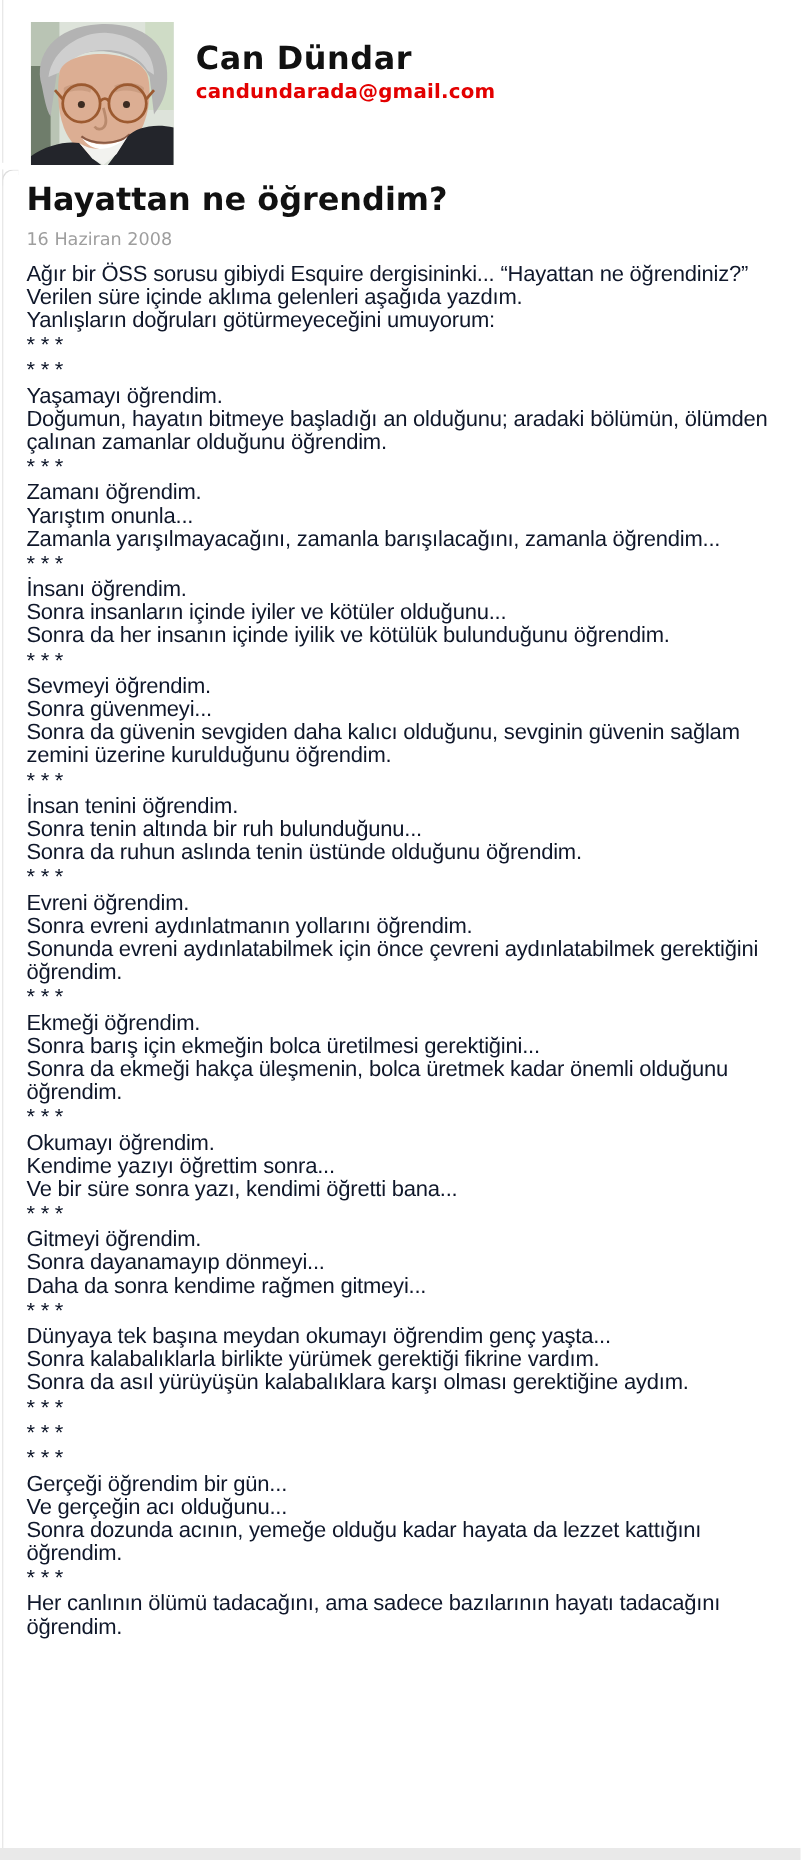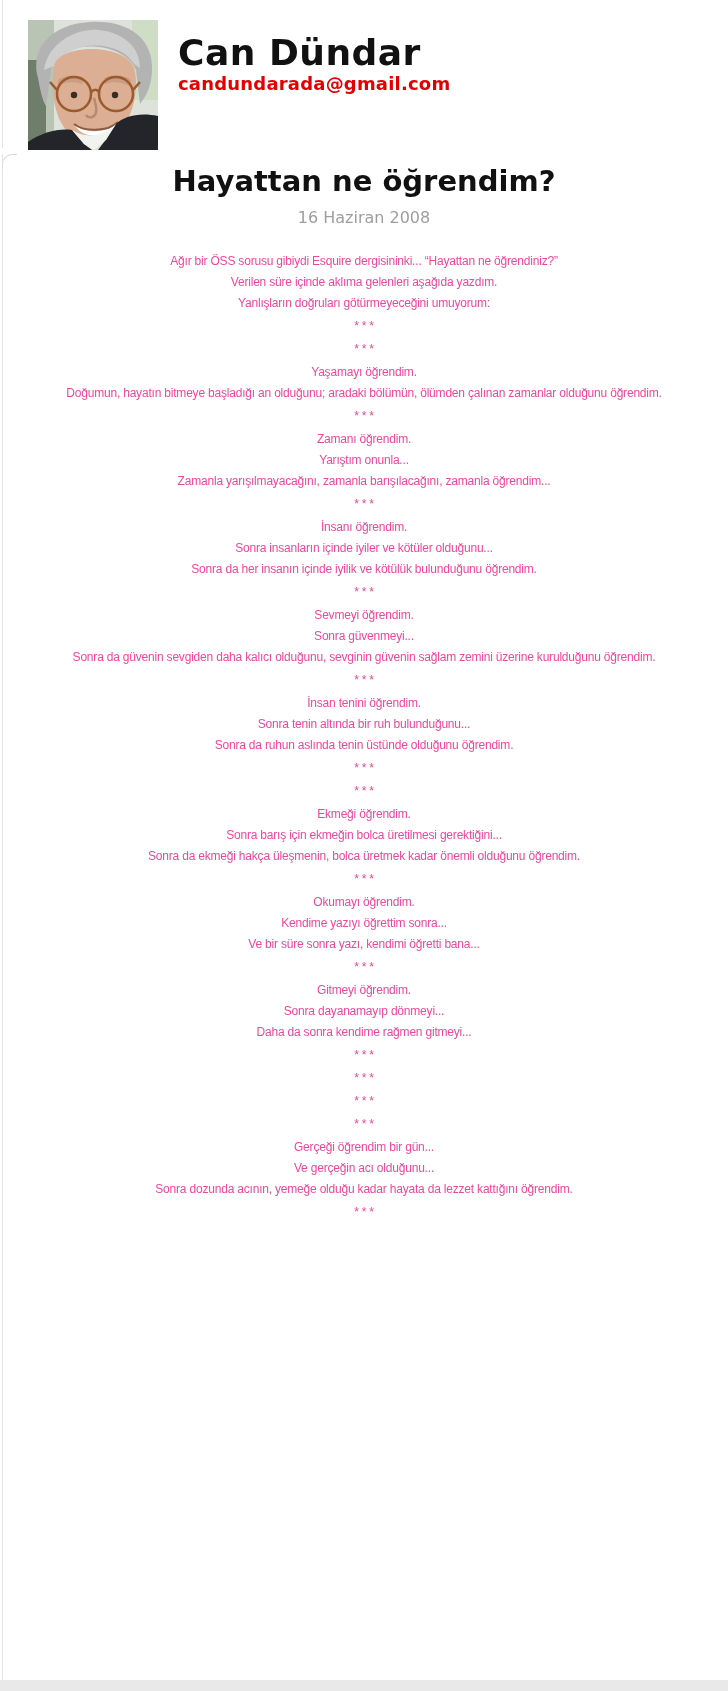--- a/index.html
+++ b/index.html
@@ -31,44 +31,44 @@
   }
   .photo{
     width:130px;height:130px;flex:0 0 130px;overflow:hidden;
     background:#dfe4dd;
   }
   .photo svg{display:block;}
   .meta{margin-left:20px;padding-top:16px;}
   .author{
     margin:0;
     font-family:"DejaVu Sans", sans-serif;
-    font-weight:bold;font-size:36px;line-height:34px;color:#111111;
+    font-weight:bold;font-size:29px;line-height:34px;color:#111111;
     letter-spacing:0.5px;
   }
   .email{
     display:inline-block;margin-top:5px;
     font-family:"DejaVu Sans", sans-serif;
     font-weight:bold;font-size:18px;line-height:18px;
     color:#e30000;text-decoration:none;letter-spacing:0.2px;
   }
   
-  .art{padding:9px 24px 0 24px;text-align:center;}
+  .art{padding:9px 24px 0 24px;}
   .title{
     margin:0;
     font-family:"DejaVu Sans", sans-serif;
     font-weight:bold;font-size:29px;line-height:36px;color:#111111;
   }
   .date{
     margin-top:9px;
     font-family:"DejaVu Sans", sans-serif;
     font-weight:normal;font-size:16px;line-height:19px;color:#9e9e9e;
   }
   .body{
-    margin-top:24px;
-    font-size:12px;line-height:21px;color:#ec4899;
+    margin-top:12px;
+    font-size:20px;line-height:21px;color:#0f172a;
     letter-spacing:-0.2px;
   }
   .body p{margin:0 0 2px 0;}
   .sep{margin:0 0 2px 0;}
   
   .bottom-strip{
     position:absolute;left:0;right:0;bottom:0;height:11px;background:#e9e9e9;
   }
 </style>
 </head>
@@ -129,29 +129,32 @@
         <p>Yaşamayı öğrendim.<br>Doğumun, hayatın bitmeye başladığı an olduğunu; aradaki bölümün, ölümden çalınan zamanlar olduğunu öğrendim.</p>
         <div class="sep">* * *</div>
         <p>Zamanı öğrendim.<br>Yarıştım onunla...<br>Zamanla yarışılmayacağını, zamanla barışılacağını, zamanla öğrendim...</p>
         <div class="sep">* * *</div>
         <p>İnsanı öğrendim.<br>Sonra insanların içinde iyiler ve kötüler olduğunu...<br>Sonra da her insanın içinde iyilik ve kötülük bulunduğunu öğrendim.</p>
         <div class="sep">* * *</div>
         <p>Sevmeyi öğrendim.<br>Sonra güvenmeyi...<br>Sonra da güvenin sevgiden daha kalıcı olduğunu, sevginin güvenin sağlam zemini üzerine kurulduğunu öğrendim.</p>
         <div class="sep">* * *</div>
         <p>İnsan tenini öğrendim.<br>Sonra tenin altında bir ruh bulunduğunu...<br>Sonra da ruhun aslında tenin üstünde olduğunu öğrendim.</p>
         <div class="sep">* * *</div>
+        <p>Evreni öğrendim.<br>Sonra evreni aydınlatmanın yollarını öğrendim.<br>Sonunda evreni aydınlatabilmek için önce çevreni aydınlatabilmek gerektiğini öğrendim.</p>
         <div class="sep">* * *</div>
         <p>Ekmeği öğrendim.<br>Sonra barış için ekmeğin bolca üretilmesi gerektiğini...<br>Sonra da ekmeği hakça üleşmenin, bolca üretmek kadar önemli olduğunu öğrendim.</p>
         <div class="sep">* * *</div>
         <p>Okumayı öğrendim.<br>Kendime yazıyı öğrettim sonra...<br>Ve bir süre sonra yazı, kendimi öğretti bana...</p>
         <div class="sep">* * *</div>
         <p>Gitmeyi öğrendim.<br>Sonra dayanamayıp dönmeyi...<br>Daha da sonra kendime rağmen gitmeyi...</p>
         <div class="sep">* * *</div>
+        <p>Dünyaya tek başına meydan okumayı öğrendim genç yaşta...<br>Sonra kalabalıklarla birlikte yürümek gerektiği fikrine vardım.<br>Sonra da asıl yürüyüşün kalabalıklara karşı olması gerektiğine aydım.</p>
         <div class="sep">* * *</div>
         <div class="sep">* * *</div>
         <div class="sep">* * *</div>
         <p>Gerçeği öğrendim bir gün...<br>Ve gerçeğin acı olduğunu...<br>Sonra dozunda acının, yemeğe olduğu kadar hayata da lezzet kattığını öğrendim.</p>
         <div class="sep">* * *</div>
+        <p>Her canlının ölümü tadacağını, ama sadece bazılarının hayatı tadacağını öğrendim.</p>
       </div>
   </main>
 
   <div class="bottom-strip"></div>
 </div>
 
 </body></html>

